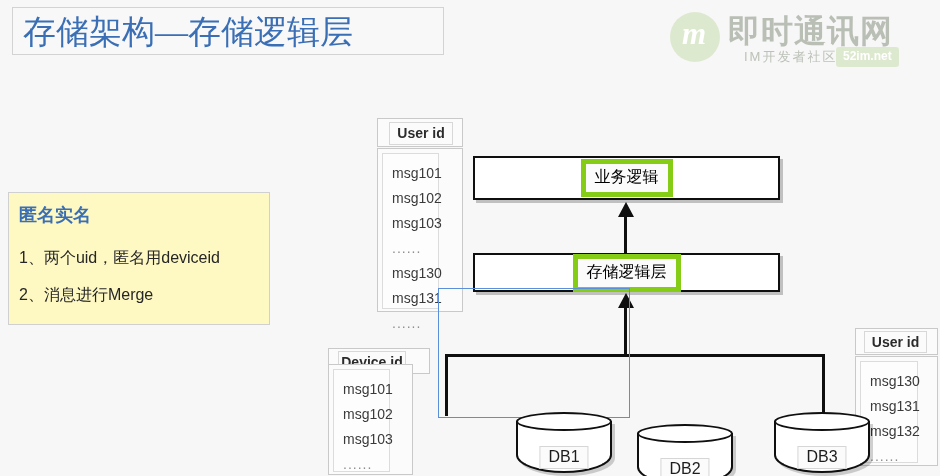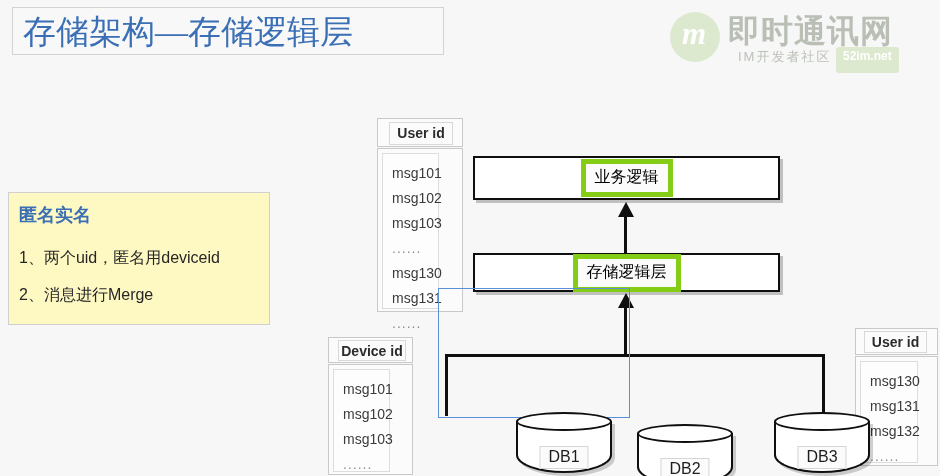--- a/index.html
+++ b/index.html
@@ -72,36 +72,36 @@
     left: 68px;
     top: 2px;
     font-size: 32px;
     font-weight: bold;
     color: #b9bfb5;
     letter-spacing: 1px;
     white-space: nowrap;
   }
   .wm-sub {
     position: absolute;
-    left: 78px;
+    left: 84px;
     top: 40px;
     font-size: 13px;
     color: #bcc2b8;
     letter-spacing: 2px;
     white-space: nowrap;
   }
   .wm-badge {
     position: absolute;
     left: 176px;
     top: 39px;
     background: #dde9cf;
     color: #ffffff;
     font-size: 12px;
     font-weight: bold;
-    padding: 2px 7px 10px 7px;
+    padding: 2px 7px 4px 7px;
     border-radius: 3px;
     white-space: nowrap;
   }
 
   
   .note-panel {
     position: absolute;
     left: 8px;
     top: 192px;
     width: 262px;
@@ -297,21 +297,21 @@
         <div>msg103</div>
         <div class="dots">......</div>
         <div>msg130</div>
         <div>msg131</div>
         <div class="dots">......</div>
       </div>
     </div>
   </div>
 
   <div class="tbl" style="left:328px; top:337px;">
-    <div class="tbl-head" style="width:85px; height:26px;">
+    <div class="tbl-head" style="width:102px; height:26px;margin-top:11px;">
       <div class="tbl-head-label" style="left:9px; top:2px; width:68px; height:21px;">Device id</div>
     </div>
     <div class="tbl-body" style="top:27px; width:85px; height:111px;">
       <div class="tbl-col" style="width:57px; height:103px;">
         <div>msg101</div>
         <div>msg102</div>
         <div>msg103</div>
         <div class="dots">......</div>
       </div>
     </div>

